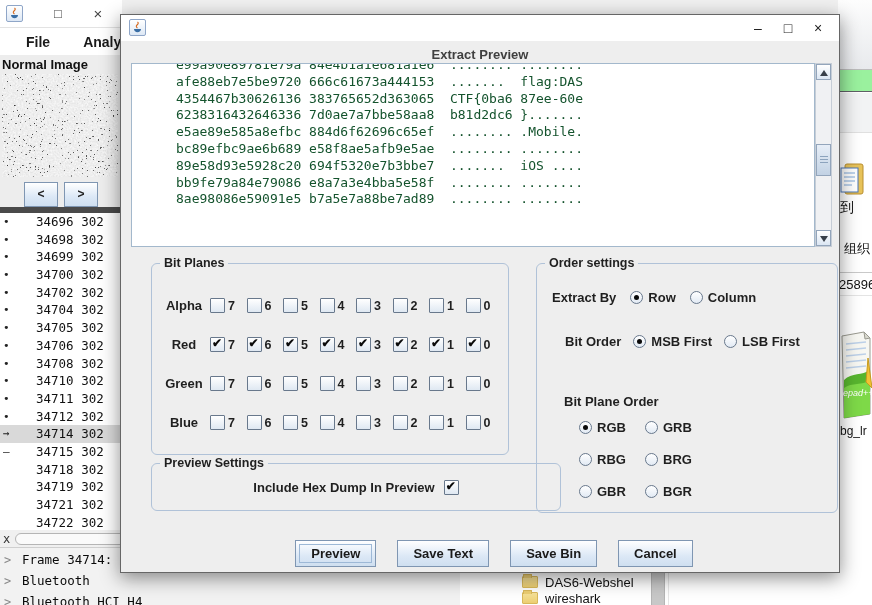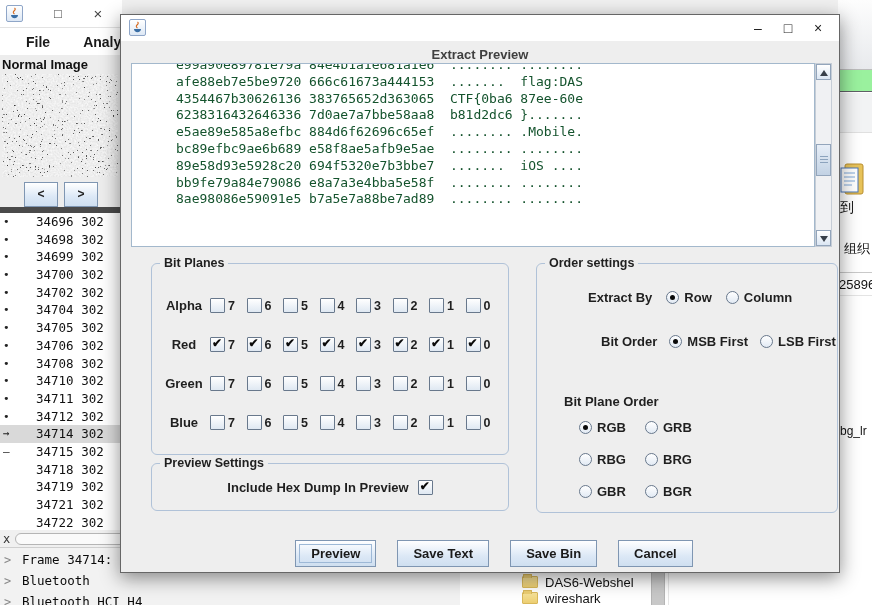--- a/index.html
+++ b/index.html
@@ -74,39 +74,39 @@
   .tri-up { position:absolute; left:3px; top:5px; width:0; height:0; border-left:4px solid transparent; border-right:4px solid transparent; border-bottom:6px solid #38404a; }
   .tri-dn { position:absolute; left:3px; top:5px; width:0; height:0; border-left:4px solid transparent; border-right:4px solid transparent; border-top:6px solid #38404a; }
   .vs-thumb { position:absolute; left:0; top:80px; width:15px; height:32px; background:linear-gradient(#e7eef7,#c2d2e4); border:1px solid #93a5bb; }
   .vs-thumb::after { content:""; position:absolute; left:3px; top:11px; width:8px; height:8px;
     background:repeating-linear-gradient(#8ca3bd 0 1px, transparent 1px 3px); }
 
   .jpanel { position:absolute; border:1px solid #b0c2d8; border-radius:6px; }
   .jpanel-title { position:absolute; left:8px; top:-8px; background:#eeeeee; padding:0 4px; font-weight:bold; font-size:12.5px; color:#1f1f1f; white-space:nowrap; }
   .panel-bitplanes { left:30px; top:248px; width:358px; height:192px; }
   .panel-order    { left:415px; top:248px; width:302px; height:250px; }
-  .panel-preview  { left:30px; top:448px; width:358px; height:48px; }
+  .panel-preview  { left:30px; top:448px; width:410px; height:48px; }
 
   .bp-rows { position:absolute; left:6px; top:22px; width:346px; }
   .bp-row { display:flex; align-items:center; height:39px; }
   .bp-label { width:52px; text-align:center; font-weight:bold; font-size:13px; color:#1f1f1f; }
   .bp-cell { width:36.5px; display:flex; align-items:center; gap:3px; }
   .bp-bit { font-weight:bold; font-size:12.5px; color:#1f1f1f; }
 
   .cb { position:relative; width:15px; height:15px; border:1px solid #68788c; border-radius:1px;
         background:linear-gradient(#ffffff,#dfe8f2); display:inline-block; flex:none; }
   .cb.checked::after { content:"\2714"; position:absolute; left:1px; top:-2px; font-size:12px; font-weight:bold; color:#0a0a0a; }
 
   .rb { position:relative; width:13px; height:13px; border:1px solid #68788c; border-radius:50%;
         background:linear-gradient(#ffffff,#e2eaf4); display:inline-block; flex:none; }
   .rb.selected::after { content:""; position:absolute; left:3px; top:3px; width:5px; height:5px; border-radius:50%; background:#0a0a0a; }
   .opt { display:flex; align-items:center; gap:5px; }
   .opt-label { font-weight:bold; font-size:13px; color:#1f1f1f; white-space:nowrap; }
 
-  .os-row { position:absolute; display:flex; align-items:flex-start;margin-left:36px; }
+  .os-row { position:absolute; display:flex; align-items:flex-start; }
   .os-caption { font-weight:bold; font-size:13px; color:#1f1f1f; white-space:nowrap; }
   .os-extract { left:15px; top:26px; gap:14px; }
   .os-bitorder { left:15px; top:70px; gap:12px;padding-left:13px; }
   .os-bpo-label { position:absolute; left:27px; top:130px; }
   .os-grid { position:absolute; left:42px; top:156px; display:grid; grid-template-columns:66px auto; grid-row-gap:17px; }
 
   .pv-row { position:absolute; left:0; top:16px; width:100%; display:flex; justify-content:center; align-items:center; gap:9px; }
   .pv-label { font-weight:bold; font-size:13px; color:#1f1f1f; }
 
   .btnrow { position:absolute; left:0; top:525px; width:100%; display:flex; justify-content:center; gap:21px;margin-left:14px; }
@@ -203,20 +203,37 @@
         <line x1="4" y1="13" x2="15" y2="13" stroke="#7fa8d9"></line>
         <line x1="4" y1="17" x2="15" y2="17" stroke="#7fa8d9"></line>
         <line x1="4" y1="21" x2="15" y2="21" stroke="#7fa8d9"></line>
         <line x1="4" y1="25" x2="12" y2="25" stroke="#7fa8d9"></line>
       </svg>
     </div>
     <div class="es-paste-label">到</div>
     <div class="es-organize">组织</div>
     <div class="es-countbox">
       <span class="es-count">25896</span>
+    </div>
+    <div class="es-npp">
+      <svg class="svg-block" width="32" height="90" viewBox="0 0 32 90">
+        <path d="M2 6 L24 2 L30 8 L30 84 L4 88 Z" fill="#f7f7f2" stroke="#9a9a90"></path>
+        <path d="M24 2 L25 9 L30 8 Z" fill="#d9d9cf" stroke="#9a9a90"></path>
+        <g stroke="#bcd0e8" stroke-width="1.5">
+          <line x1="6" y1="14" x2="26" y2="12"></line>
+            <line x1="6" y1="20" x2="26" y2="18"></line>
+          <line x1="6" y1="26" x2="26" y2="24"></line>
+            <line x1="6" y1="32" x2="26" y2="30"></line>
+          <line x1="6" y1="38" x2="26" y2="36"></line>
+        </g>
+        <path d="M4 50 C12 42 22 46 30 40 L30 84 L4 88 Z" fill="#58b52e"></path>
+        <path d="M4 58 C12 52 22 56 30 50 L30 84 L4 88 Z" fill="#7ed948"></path>
+        <text x="3" y="66" font-size="9" font-style="italic" fill="#fff" font-family="Liberation Sans, sans-serif" id="npp-text">epad++</text>
+        <path d="M28 28 L32 58 L26 52 Z" fill="#f2c233" stroke="#c79a1d"></path>
+      </svg>
     </div>
     <div class="es-npp-file">bg_lr</div>
   </div>
 
   <div class="explorer-bottom" id="explorer-bottom">
     <div class="eb-vscroll"></div>
     <div class="eb-divider"></div>
   <div class="folder-row" style="top: 27px;">
         <span class="folder-icon"></span>
         <span class="folder-name">DAS6-Webshel</span>

